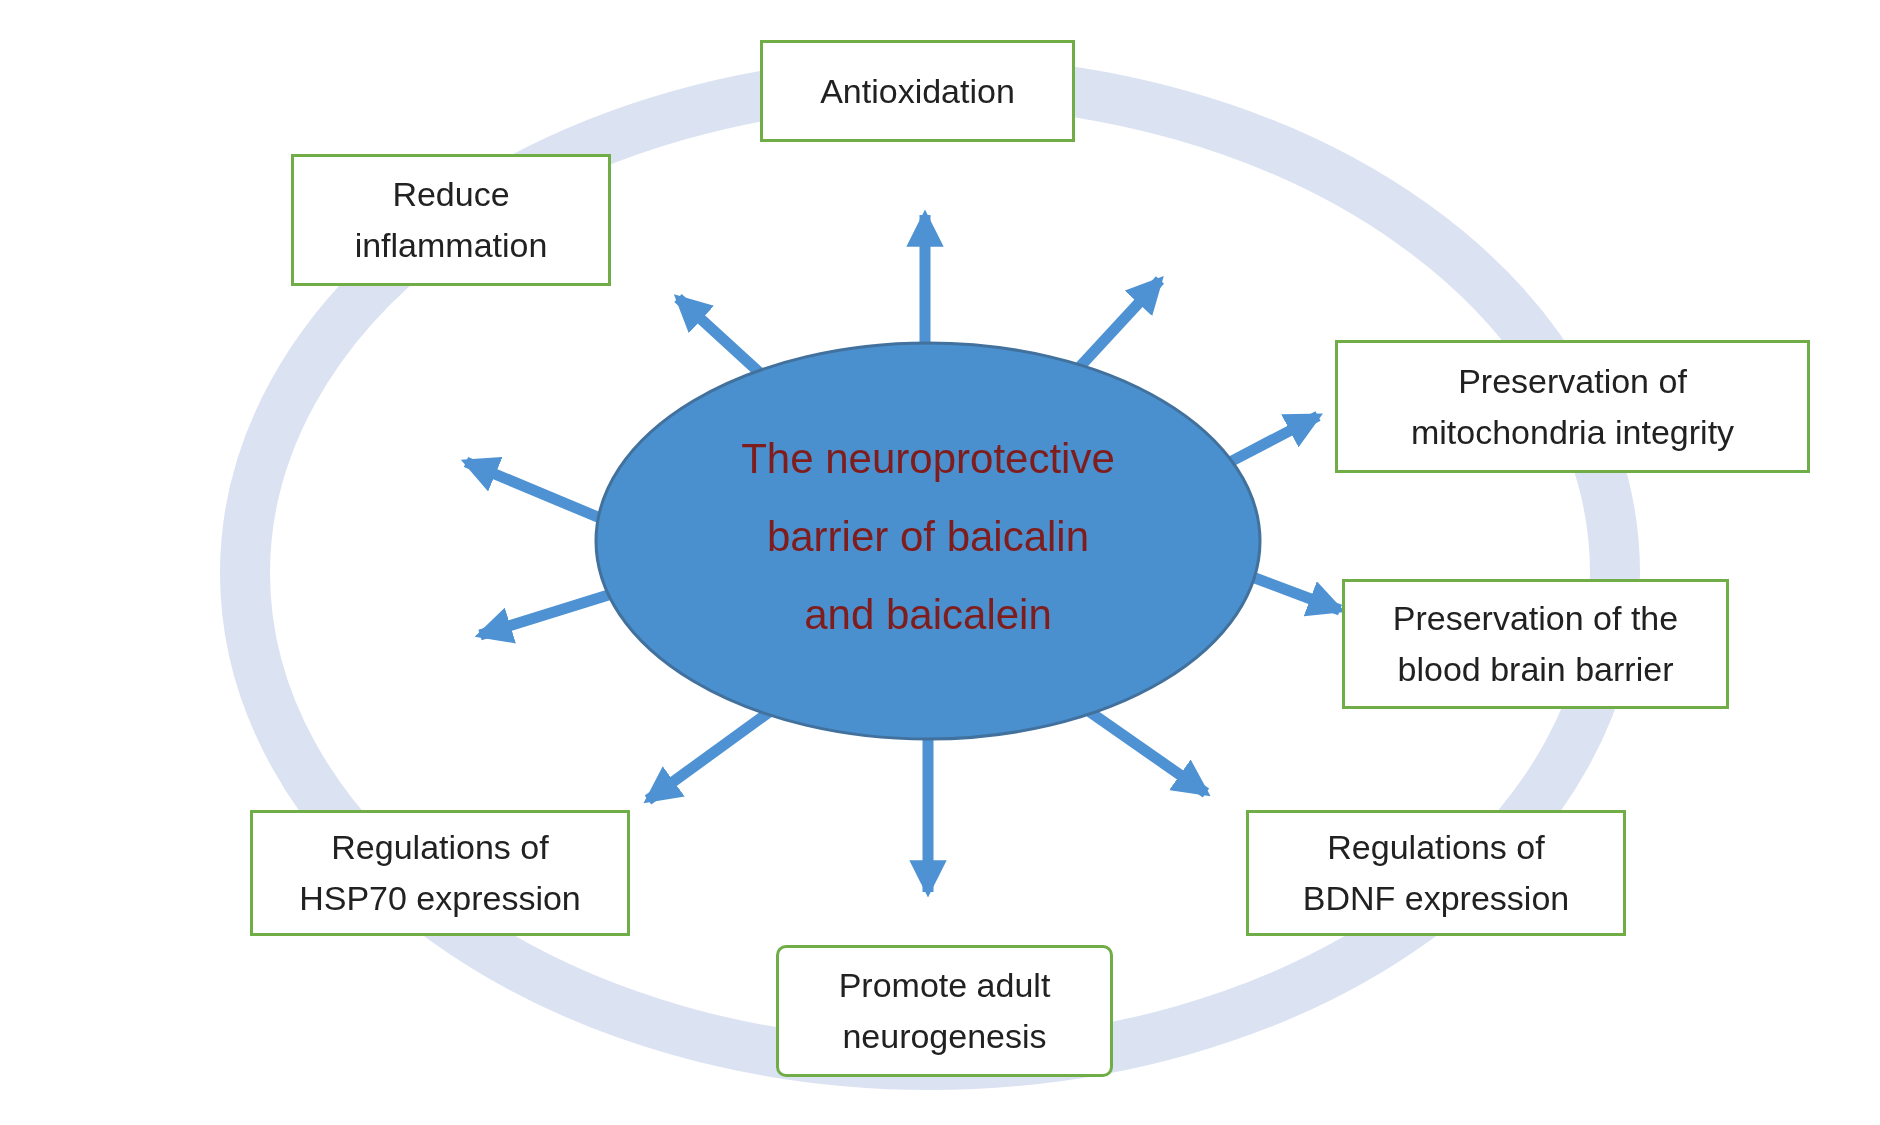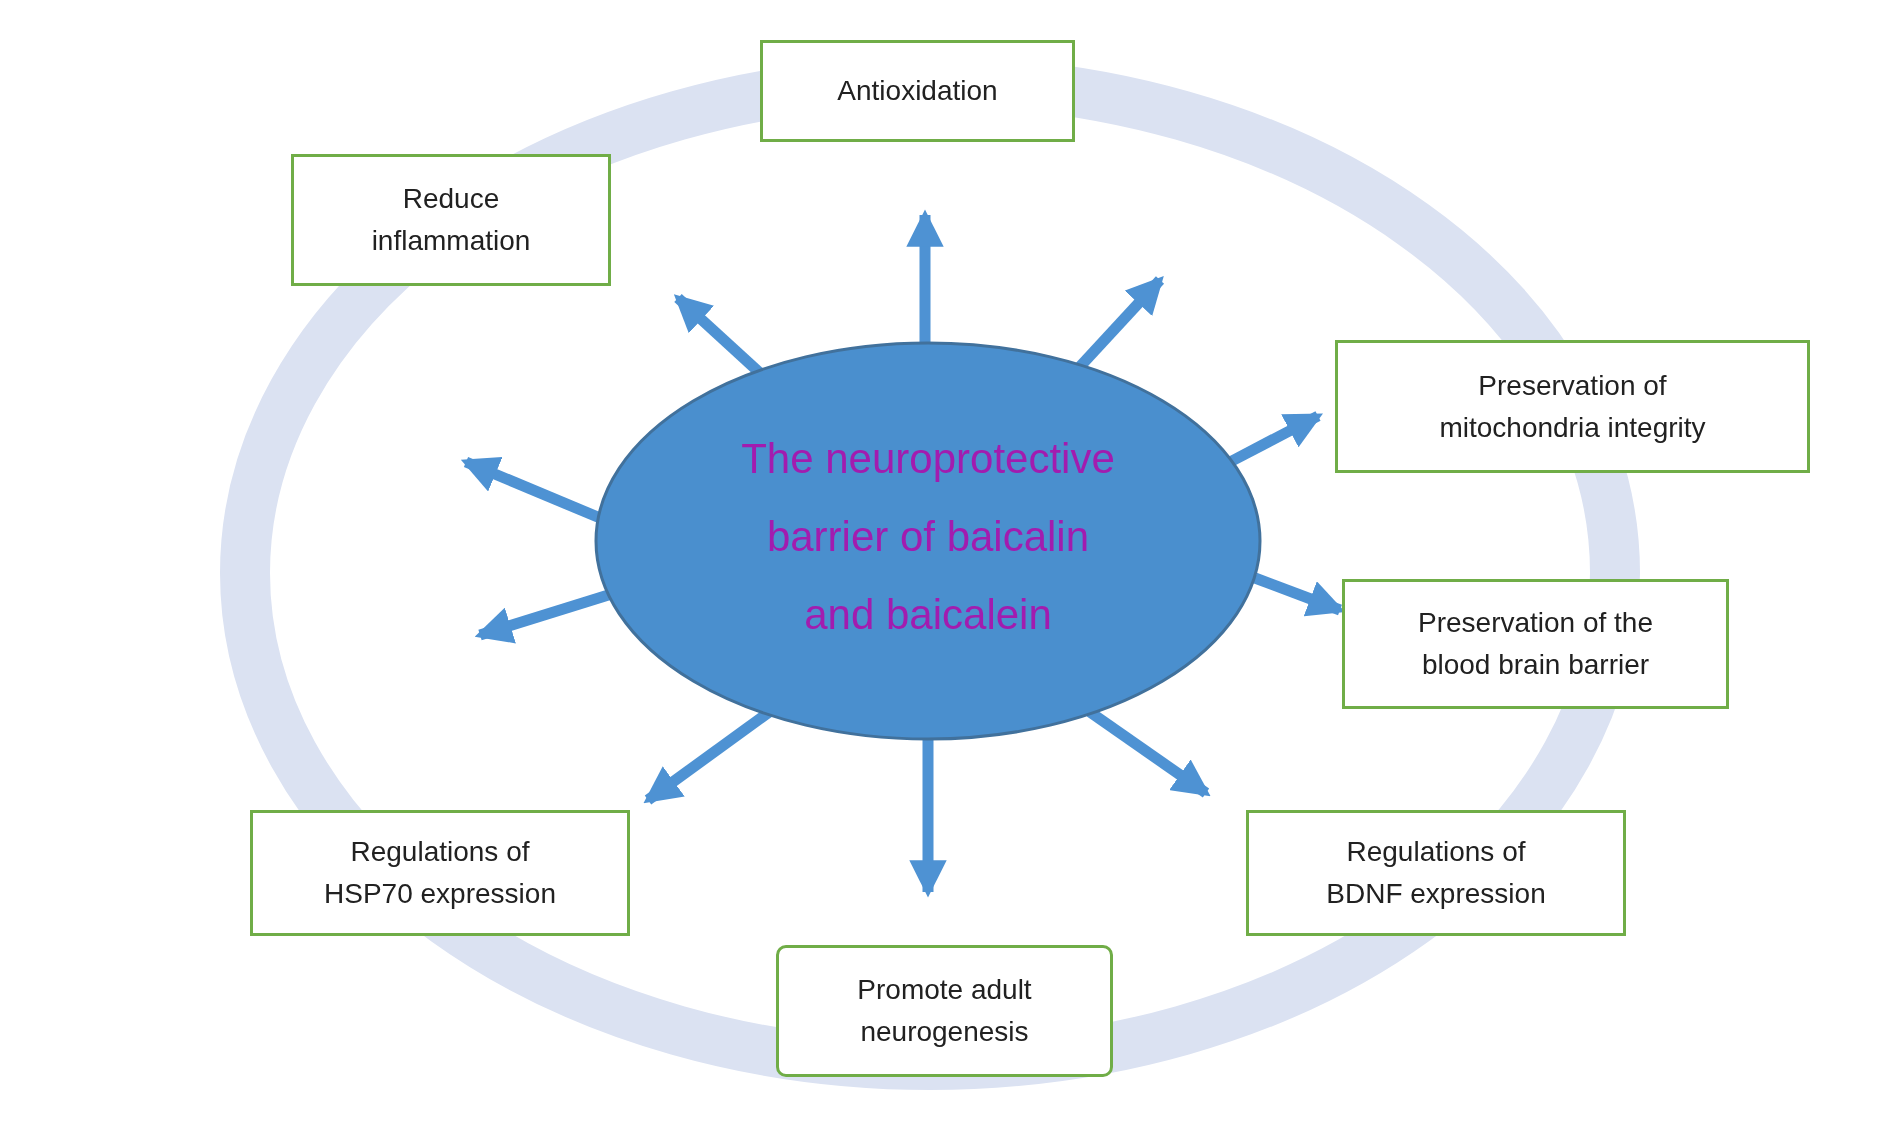--- a/index.html
+++ b/index.html
@@ -17,33 +17,33 @@
     width: 1880px; height: 1125px;
   }
   .node {
     position: absolute;
     background: #ffffff;
     border: 3px solid #70ad47;
     display: flex;
     align-items: center;
     justify-content: center;
     text-align: center;
-    font-size: 28px;
+    font-size: 34px;
     line-height: 1.5;
     color: #212121;
     white-space: pre-line;
     box-sizing: border-box;
   }
   .center-title {
     position: absolute;
     left: 628px;
     top: 420px;
     width: 600px;
     text-align: center;
-    color: #a21caf;
+    color: #7f1d1d;
     font-size: 42px;
   }
   .center-title .line {
     display: block;
     line-height: 78px;
     white-space: nowrap;
   }
 </style>
 </head>
 <body>

